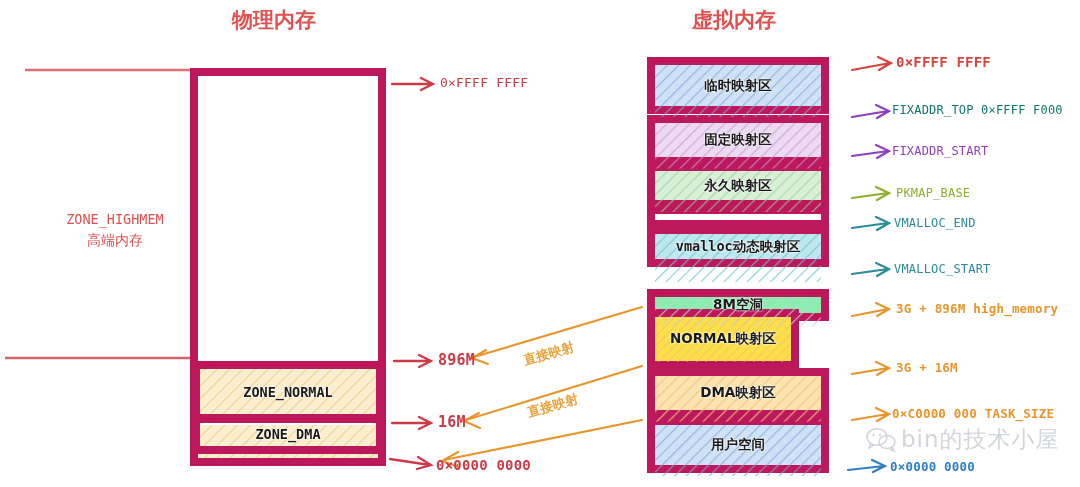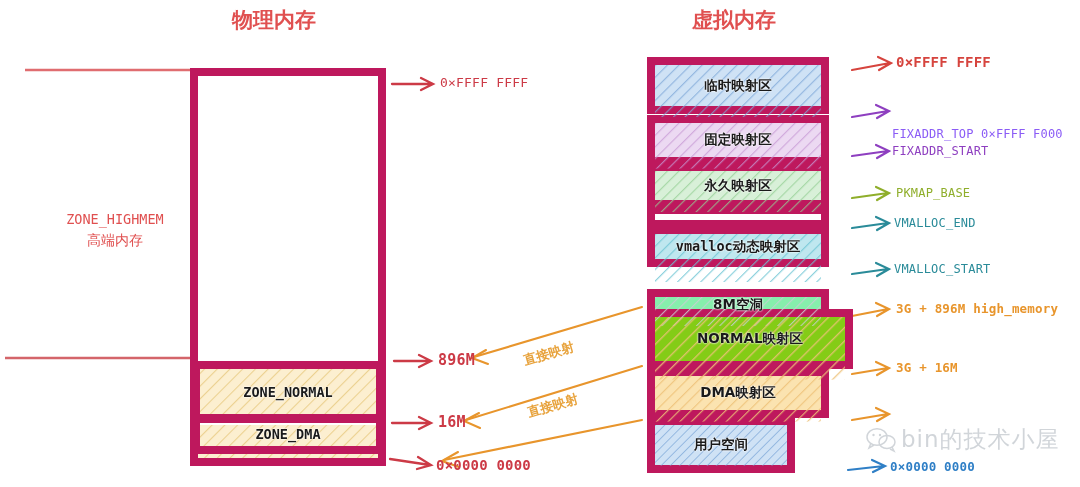--- a/index.html
+++ b/index.html
@@ -167,49 +167,50 @@
     <span style="font-family:'DejaVu Sans Mono','Liberation Mono',monospace;">vmalloc动态映射区</span>
   </div>
 
   <div class="box cn" style="left:647px;top:277px;width:182px;height:32px;background:#86efac;margin-top:12px;">
     <svg class="hatch" viewBox="0 0 182 32" preserveAspectRatio="none">
         <rect width="182" height="32" fill="url(#h-gray)"></rect>
       </svg>
     <span>8M空洞</span>
   </div>
 
-  <div class="box cn" style="left:647px;top:309px;width:206px;height:60px;background:#84cc16;align-items:center;">
+  <div class="box cn" style="left:647px;top:309px;width:152px;height:60px;background:#fde047;align-items:center;">
     <svg class="hatch" viewBox="0 0 182 60" preserveAspectRatio="none">
         <rect width="182" height="60" fill="url(#h-orange)"></rect>
       </svg>
     <span>NORMAL映射区</span>
   </div>
 
   <div class="box cn" style="left:647px;top:368px;width:182px;height:50px;background:#fbe3b0;">
     <svg class="hatch" viewBox="0 0 182 50" preserveAspectRatio="none">
         <rect width="182" height="50" fill="url(#h-orange)"></rect>
       </svg>
     <span>DMA映射区</span>
   </div>
 
-  <div class="box cn" style="left:647px;top:417px;width:148px;height:56px;background:#cfe2f5;">
+  <div class="box cn" style="left:647px;top:417px;width:182px;height:56px;background:#cfe2f5;">
     <svg class="hatch" viewBox="0 0 182 56" preserveAspectRatio="none">
         <rect width="182" height="56" fill="url(#h-blue)"></rect>
       </svg>
     <span>用户空间</span>
   </div>
 
   <div class="lbl" style="left:896px;top:54px;color:#d6443e;font-size:14px;font-weight:700;">0×FFFF FFFF</div>
-  <div class="lbl" style="left:892px;top:103px;color:#8b5cf6;font-size:12px;margin-top:24px;">FIXADDR_TOP   0×FFFF F000</div>
+  <div class="lbl" style="left:892px;top:103px;color:#0f766e;font-size:12px;">FIXADDR_TOP   0×FFFF F000</div>
   <div class="lbl" style="left:892px;top:144px;color:#8e3fc0;font-size:12px;">FIXADDR_START</div>
   <div class="lbl" style="left:896px;top:186px;color:#8fae2b;font-size:12px;">PKMAP_BASE</div>
   <div class="lbl" style="left:894px;top:216px;color:#2a8b99;font-size:12px;">VMALLOC_END</div>
   <div class="lbl" style="left:894px;top:262px;color:#2a8b99;font-size:12px;">VMALLOC_START</div>
   <div class="lbl" style="left:896px;top:301px;color:#e8952c;font-size:12.5px;font-weight:700;">3G + 896M  high_memory</div>
   <div class="lbl" style="left:896px;top:360px;color:#e8952c;font-size:12.5px;font-weight:700;">3G + 16M</div>
+  <div class="lbl" style="left:892px;top:406px;color:#e8952c;font-size:12.5px;font-weight:700;">0×C0000 000  TASK_SIZE</div>
   <div class="lbl" style="left:890px;top:459px;color:#2f7fc6;font-size:12.5px;font-weight:700;">0×0000 0000</div>
 
   <div class="wm">
     <svg width="30" height="26" viewBox="0 0 30 26">
       <ellipse cx="11" cy="10" rx="10" ry="8.2" fill="none" stroke="#9aa3ad" stroke-width="1.5"></ellipse>
       <path d="M5 16 L3 21 L8 18" fill="none" stroke="#9aa3ad" stroke-width="1.5"></path>
       <circle cx="7.5" cy="8" r="1.2" fill="#9aa3ad"></circle>
       <circle cx="14" cy="8" r="1.2" fill="#9aa3ad"></circle>
       <ellipse cx="21" cy="15" rx="8" ry="6.5" fill="none" stroke="#9aa3ad" stroke-width="1.5"></ellipse>
       <path d="M26 20 L28 24 L24 22" fill="none" stroke="#9aa3ad" stroke-width="1.5"></path>

